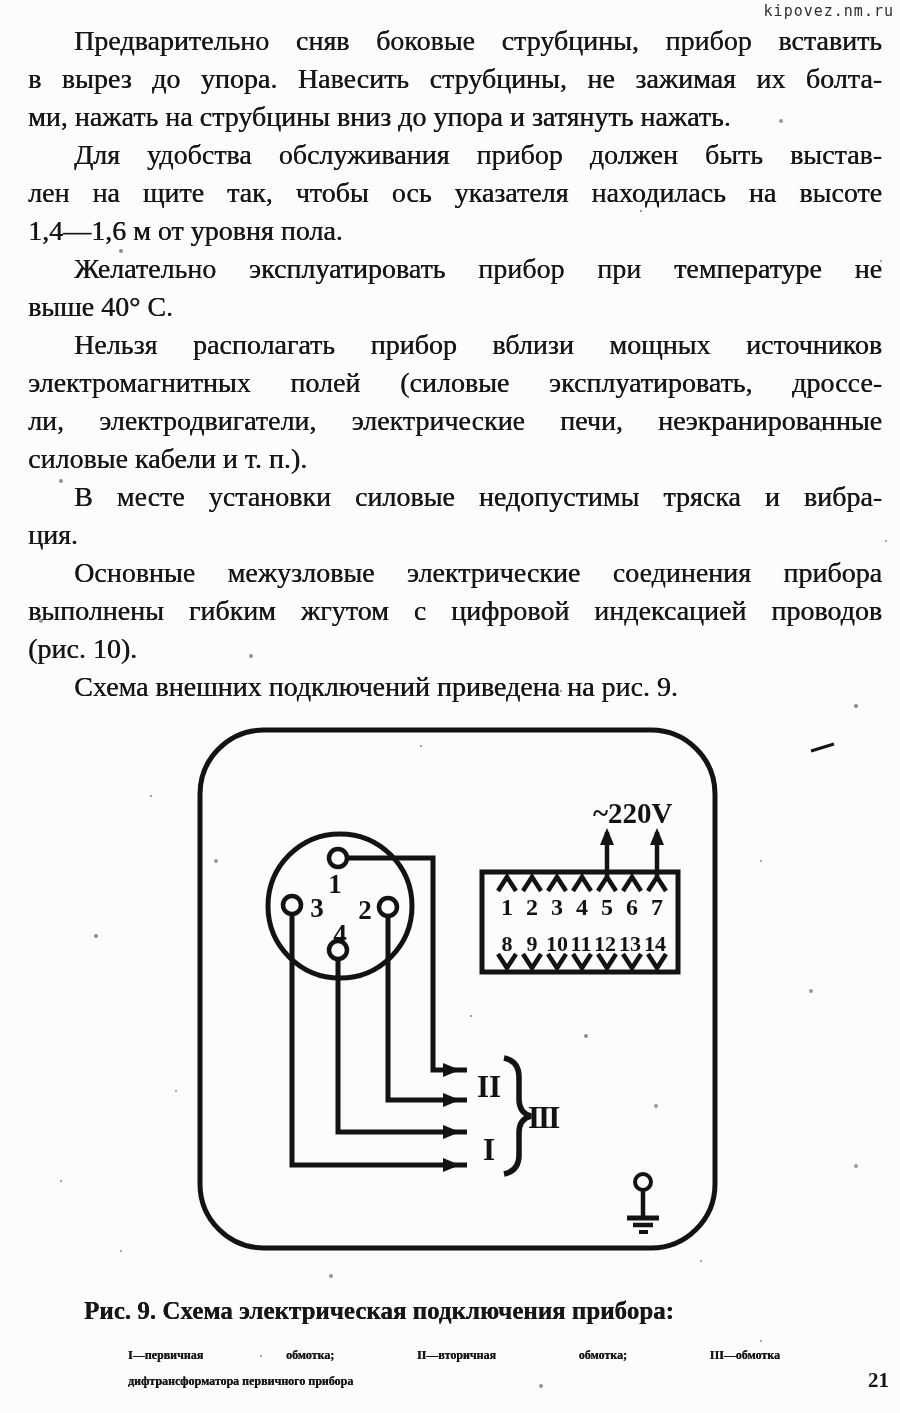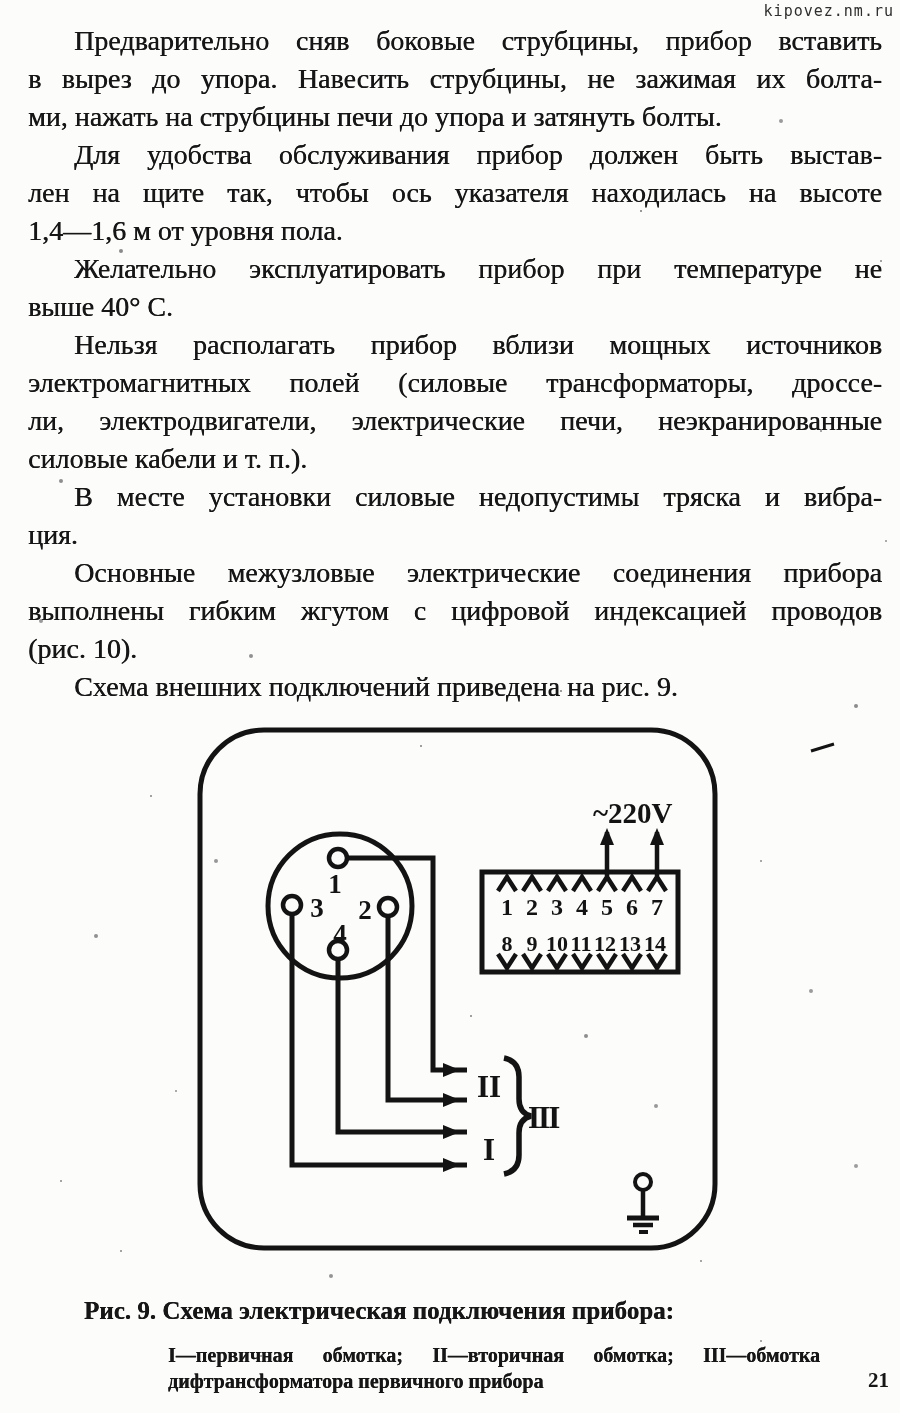--- a/index.html
+++ b/index.html
@@ -32,23 +32,22 @@
     font-family:"Liberation Serif", serif;font-weight:bold;fill:#131313;
   }
   
   .caption-title{
     position:absolute;left:0;top:1297px;width:758px;
     text-align:center;font-size:25px;font-weight:bold;
     text-shadow:0.3px 0 0 #161616;
   }
   .legend{
     position:absolute;left:128px;top:1342px;width:652px;
-    font-size:20px;font-weight:bold;line-height:26px;
+    font-size:12px;font-weight:bold;line-height:26px;
     text-shadow:0.3px 0 0 #161616;
-    margin-left:40px;
   }
   .legend .l1{text-align:justify;text-align-last:justify;}
   .legend .l2{text-align:left;}
   .page-number{
     position:absolute;left:848px;top:1368px;
     font-size:21px;font-weight:bold;margin-left:20px;
   }
   
   .speckles{position:absolute;left:0;top:0;width:2px;height:2px;background:transparent;border-radius:50%;
     box-shadow:
@@ -67,28 +66,28 @@
 </head>
 <body>
 
 <div class="speckles"></div>
 
 <div class="watermark">kipovez.nm.ru</div>
 
 <div class="text-block">
   <div class="line indent">Предварительно сняв боковые струбцины, прибор вставить</div>
   <div class="line">в вырез до упора. Навесить струбцины, не зажимая их болта-</div>
-  <div class="line last">ми, нажать на струбцины печи до упора и затянуть болты.</div>
+  <div class="line last">ми, нажать на струбцины вниз до упора и затянуть нажать.</div>
   <div class="line indent">Для удобства обслуживания прибор должен быть выстав-</div>
   <div class="line">лен на щите так, чтобы ось указателя находилась на высоте</div>
   <div class="line last">1,4—1,6 м от уровня пола.</div>
   <div class="line indent">Желательно эксплуатировать прибор при температуре не</div>
   <div class="line last">выше 40° С.</div>
   <div class="line indent">Нельзя располагать прибор вблизи мощных источников</div>
-  <div class="line">электромагнитных полей (силовые трансформаторы, дроссе-</div>
+  <div class="line">электромагнитных полей (силовые эксплуатировать, дроссе-</div>
   <div class="line">ли, электродвигатели, электрические печи, неэкранированные</div>
   <div class="line last">силовые кабели и т. п.).</div>
   <div class="line indent">В месте установки силовые недопустимы тряска и вибра-</div>
   <div class="line last">ция.</div>
   <div class="line indent">Основные межузловые электрические соединения прибора</div>
   <div class="line">выполнены гибким жгутом с цифровой индексацией проводов</div>
   <div class="line last">(рис. 10).</div>
   <div class="line indent last">Схема внешних подключений приведена на рис. 9.</div>
 </div>
 

